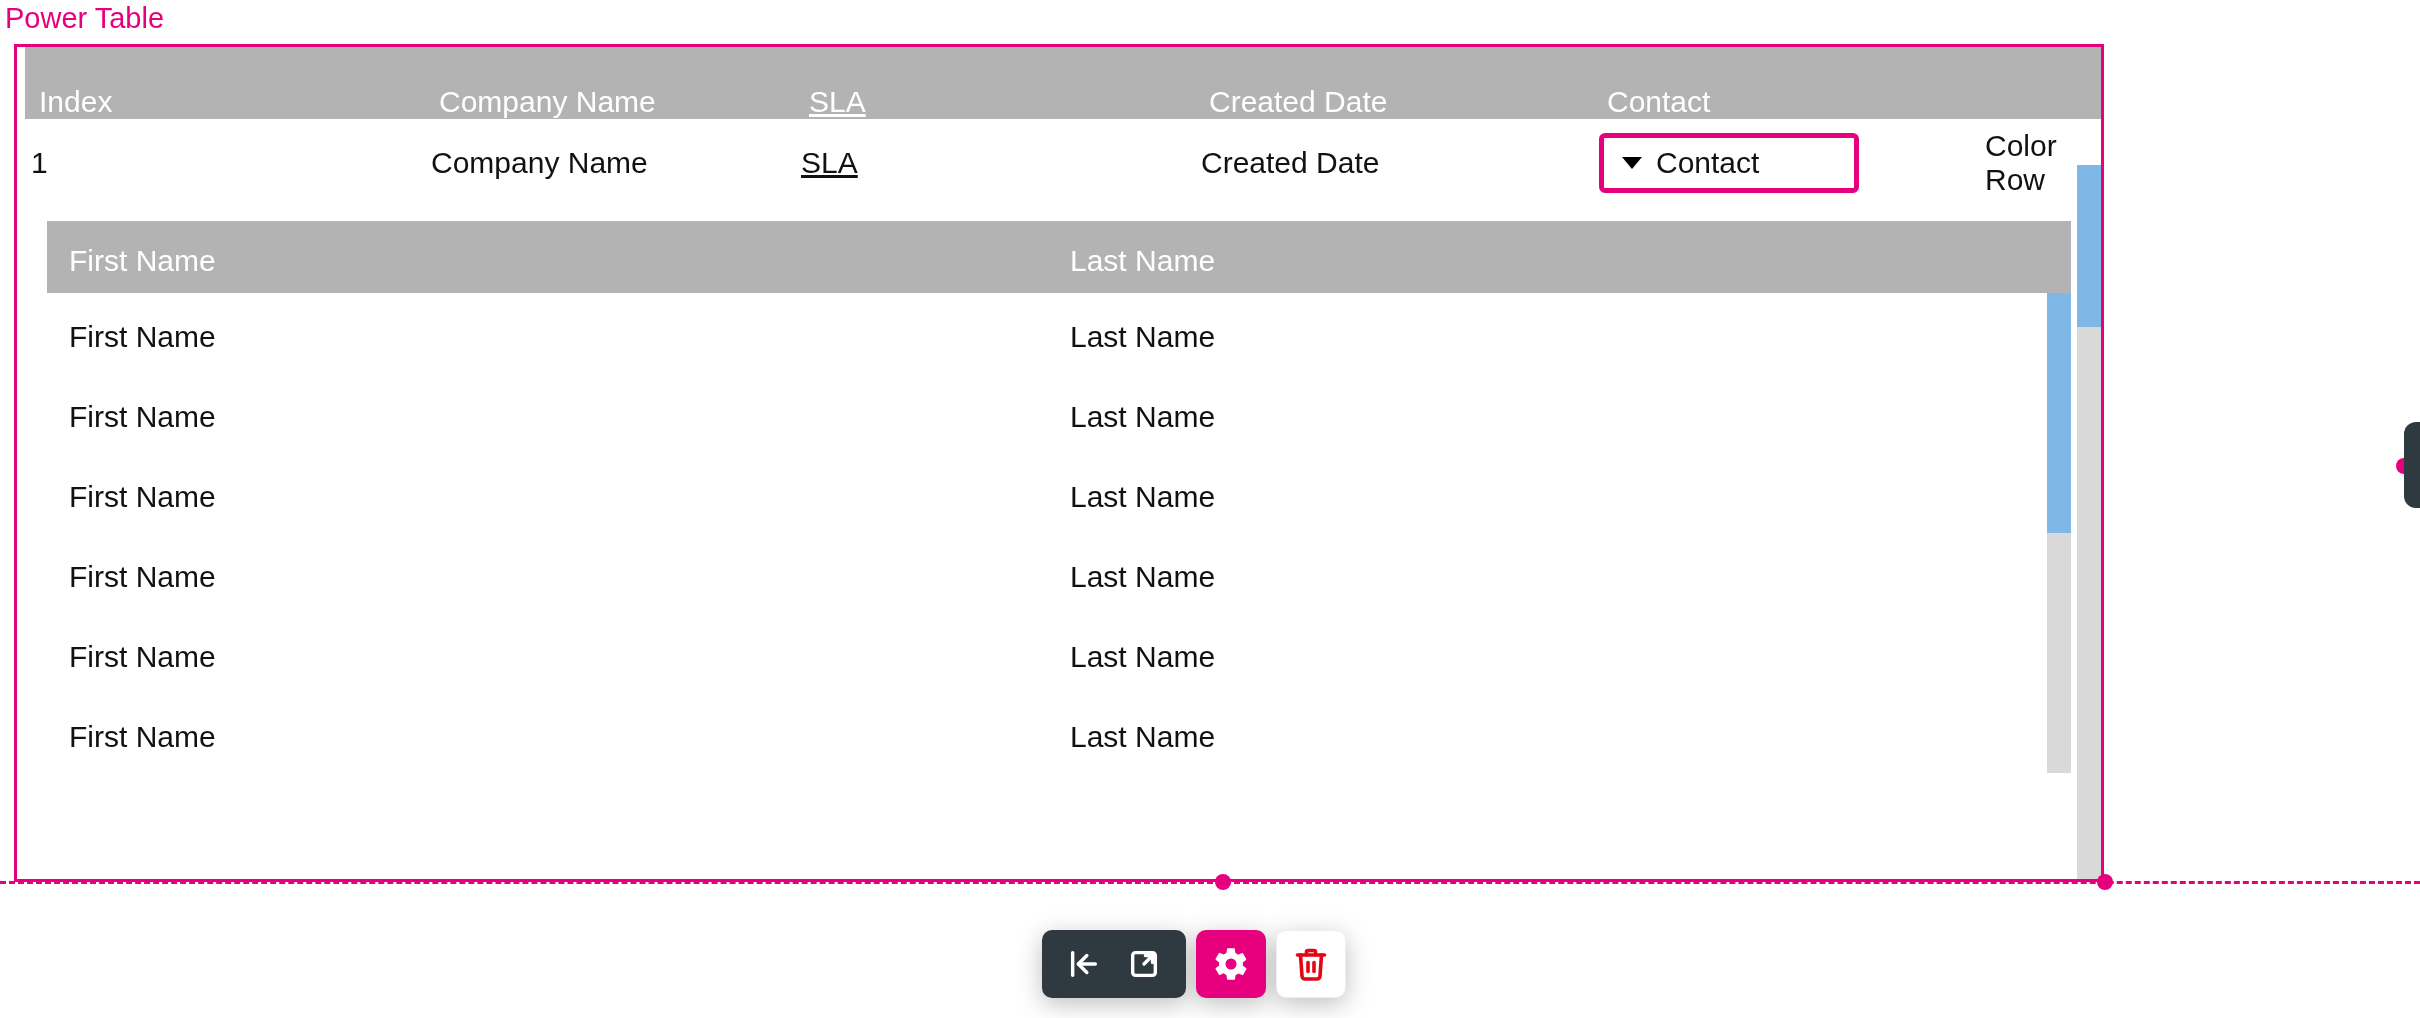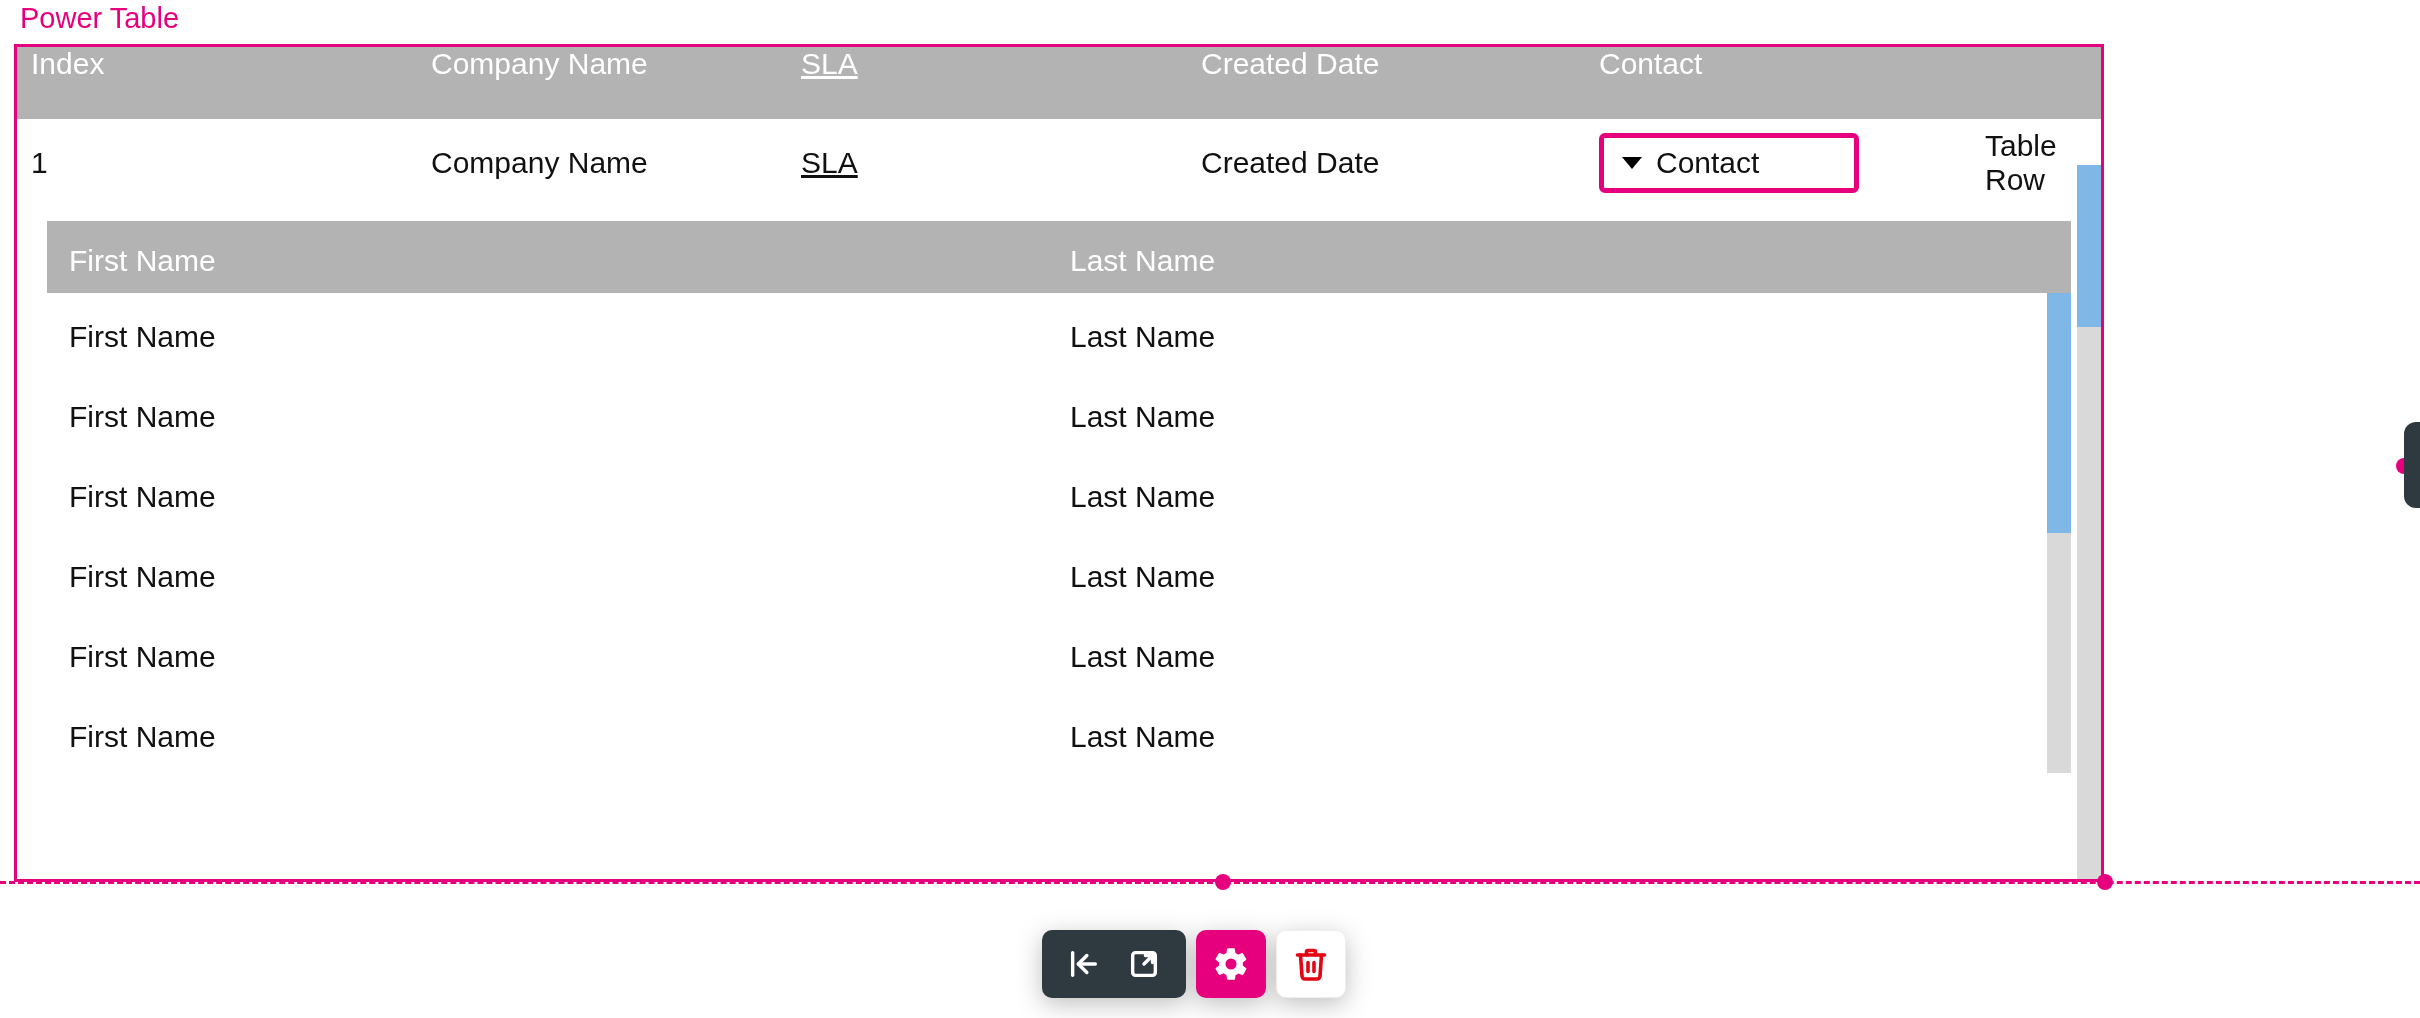--- a/index.html
+++ b/index.html
@@ -7,46 +7,47 @@
     font-family: "Segoe UI", "Helvetica Neue", Arial, sans-serif;
     background: #ffffff;
     width: 2420px;
     height: 1018px;
     position: relative;
     overflow: hidden;
   }
   .widget-label {
     position: absolute;
     top: 2px;
-    left: 20px;
+    left: 5px;
     color: #e6007e;
     font-size: 29px;
     font-weight: 400;
   }
   .widget-frame {
     position: absolute;
     top: 44px;
     left: 14px;
     width: 2090px;
     height: 838px;
     border: 3px solid #e6007e;
     background: #fff;
   }
   .outer-table {
     width: 100%;
   }
   .outer-header {
     display: flex;
     background: #b3b3b3;
     height: 72px;
-    align-items: flex-start;
+    align-items: flex-end;
     padding-left: 14px;
     color: #fff;
     font-size: 30px;
     font-weight: 400;
+    margin-left: 8px;
   }
   .col-index   { width: 400px; }
   .col-company { width: 370px; }
   .col-sla     { width: 400px; text-decoration: underline; }
   .col-created { width: 398px; }
   .col-contact { width: 386px; }
   .col-colorrow{ flex: 1; }
 
   .outer-data-row {
     display: flex;
@@ -231,21 +232,21 @@
       <div class="col-index">1</div>
       <div class="col-company">Company Name</div>
       <div class="col-sla">SLA</div>
       <div class="col-created">Created Date</div>
       <div class="col-contact">
         <div class="contact-box">
           <span class="caret-down"></span>
           <span>Contact</span>
         </div>
       </div>
-      <div class="col-colorrow">Table Row</div>
+      <div class="col-colorrow">Color Row</div>
     </div>
 
     <div class="nested-wrap">
       <div class="nested-header">
         <div class="nested-col">First Name</div>
         <div class="nested-col">Last Name</div>
       </div>
       <div class="nested-body">
         <div class="nested-row">
           <div class="nested-col">First Name</div>

